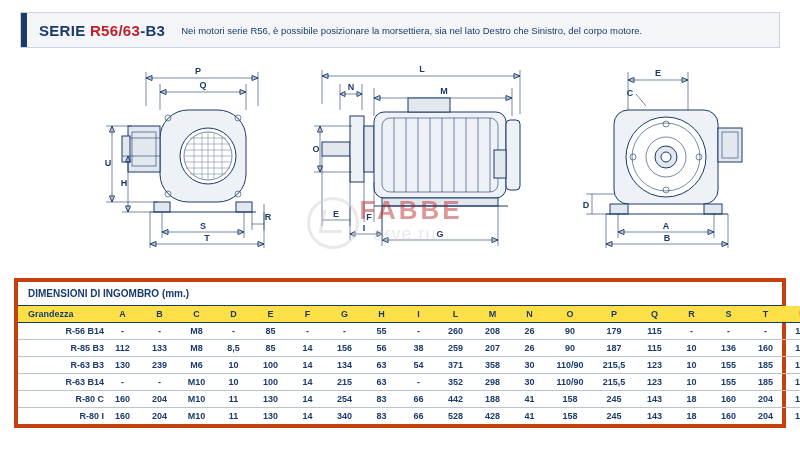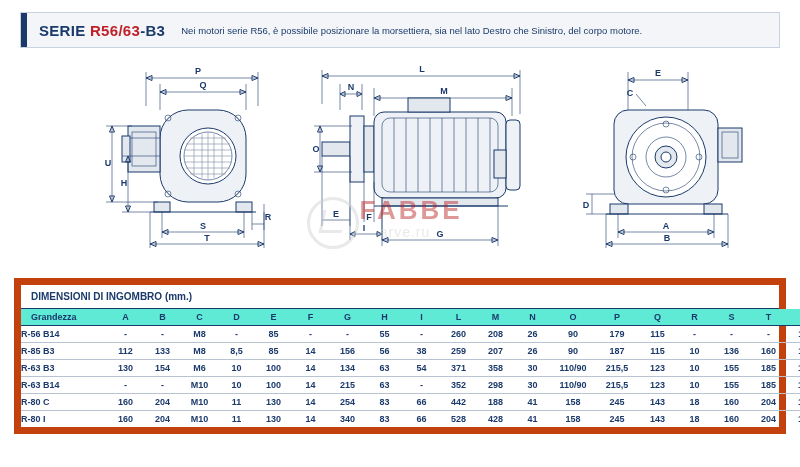--- a/index.html
+++ b/index.html
@@ -115,34 +115,34 @@
     transform: skewX(-12deg);
   }
   .wm-top {
     font-size: 26px;
     font-weight: bold;
     color: #b91c1c;
     letter-spacing: 3px;
     margin-left: 22px;
   }
   .wm-bot {
-    font-size: 14px;
+    font-size: 18px;
     color: #cfcfcf;
     letter-spacing: 1px;
     margin-left: 10px;
     margin-top: -2px;
   }
 
   
   .table-wrap {
     position: absolute;
     left: 14px;
     right: 14px;
     top: 278px;
-    border: 7px solid #c2410c;
+    border: 4px solid #c2410c;
     box-sizing: border-box;
   }
   .tbl-title {
     font-size: 10px;
     font-weight: bold;
     color: #1b3a6b;
     padding: 6px 10px;
     border-bottom: 1px solid #1b3a6b;
     background: #ffffff;
   }
@@ -152,35 +152,35 @@
     table-layout: fixed;
   }
   th, td {
     font-size: 9px;
     text-align: center;
     color: #1b3a6b;
     padding: 3px 0;
     border: none;
   }
   thead th {
-    background: #5eead4;
+    background: #fde047;
     font-weight: bold;
     border-bottom: 1px solid #1b3a6b;
   }
   thead th.first {
     text-align: left;
     padding-left: 10px;
   }
   tbody td {
     border-bottom: 1px solid #b9c4d3;
     font-weight: bold;
   }
   tbody tr:last-child td { border-bottom: none; }
   tbody td.first {
-    text-align: left;
+    text-align: right;
   }
   col.c-first { width: 86px; }
   col.c-n { width: 37px; }
   col.c-wide { width: 44px; }
 </style>
 </head>
 <body>
 
 <div class="page">
 
@@ -517,21 +517,21 @@
           <td>115</td>
           <td>10</td>
           <td>136</td>
           <td>160</td>
           <td>112</td>
 
         </tr>
         <tr>
           <td class="first">R-63 B3</td>
           <td>130</td>
-          <td>154</td>
+          <td>239</td>
           <td>M6</td>
           <td>10</td>
           <td>100</td>
           <td>14</td>
           <td>134</td>
           <td>63</td>
           <td>54</td>
           <td>371</td>
           <td>358</td>
           <td>30</td>

